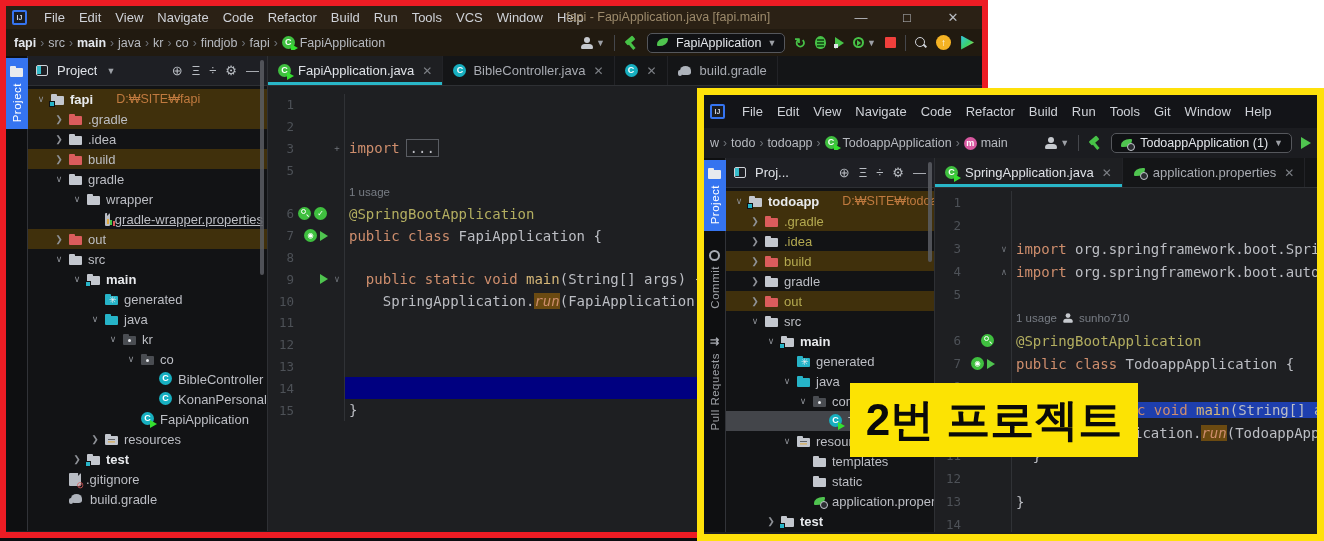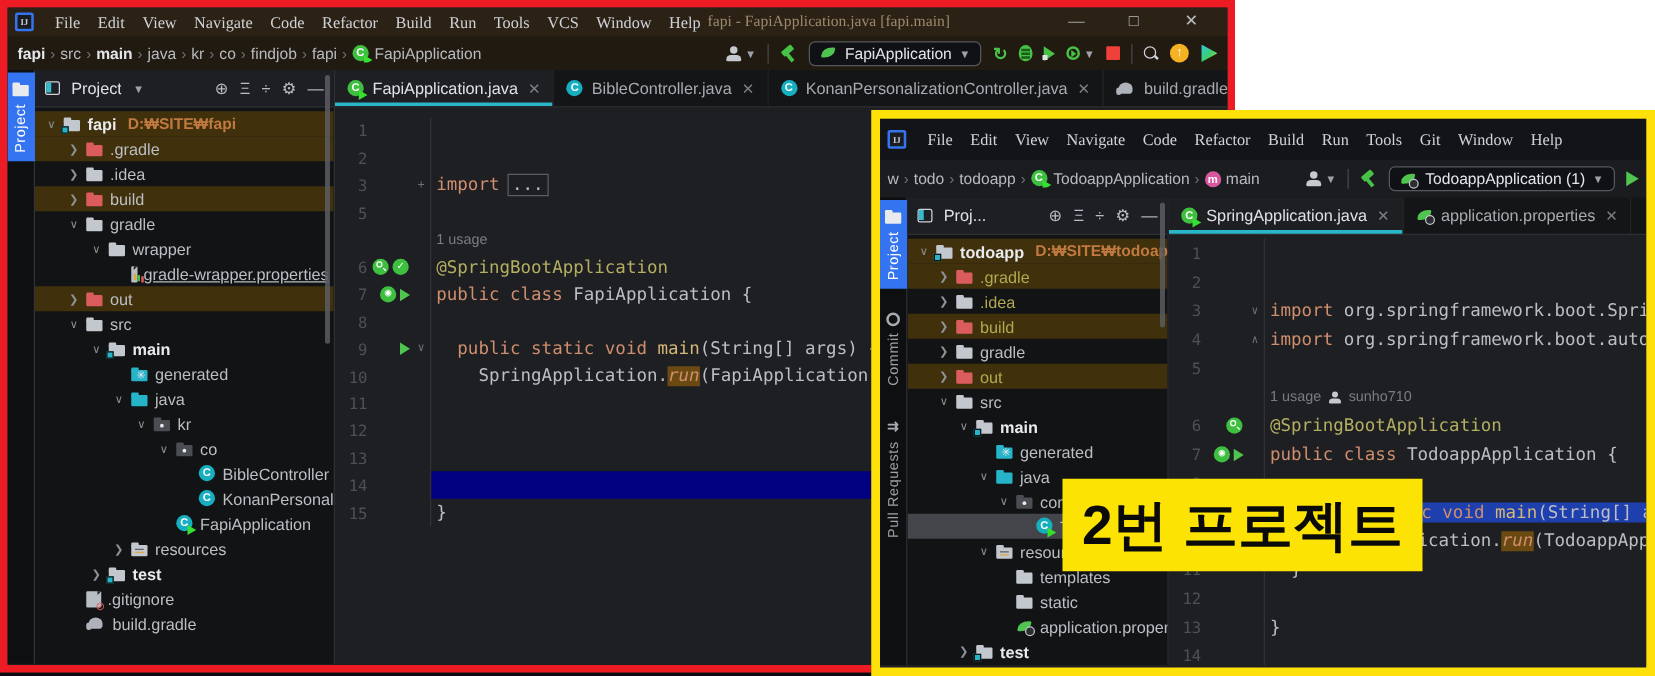--- a/index.html
+++ b/index.html
@@ -5,21 +5,21 @@
   * { margin:0; padding:0; box-sizing:border-box; }
   html,body { background:#ffffff; }
   #stage { position:relative; width:1324px; height:541px; overflow:hidden;
            font-family:"Liberation Sans", sans-serif; background:#ffffff; }
   .win { position:absolute; overflow:hidden; }
   #w1 { left:0; top:0; width:988px; height:538px; border:6px solid #ED1C24; background:#1E1F22; z-index:1; }
   #w2 { left:697px; top:88px; width:627px; height:453px; border:7px solid #FFE10A; background:#1E1F22; z-index:3; }
   #bottomstrip { position:absolute; left:0; top:536px; width:700px; height:5px; background:#0b0c10; z-index:0; }
 
   
-  .menubar { display:flex; align-items:center; gap:2px; padding:0 6px; position:relative;font-family:Liberation Serif, serif; }
+  .menubar { display:flex; align-items:center; gap:2px; padding:0 6px; position:relative; }
   #w1 .menubar { height:23px; background:#2B2115; }
   #w2 .menubar { height:33px; background:#131418; }
   .ijlogo { width:15px; height:15px; border:2px solid #3574F0; border-radius:2px; color:#cdd3dd;
             font-size:7px; font-weight:bold; display:flex; align-items:center; justify-content:center; margin-right:8px; background:#1b1c20;}
   .menu-item { color:#CFD2D8; font-size:13px; padding:2px 7px; cursor:default; white-space:nowrap; }
   .wtitle { font-size:12.5px; white-space:nowrap; overflow:hidden; }
   #w1 .wtitle { color:#9C8A6B; position:absolute; left:560px; top:4px; width:260px; }
   .winctrls { position:absolute; right:6px; top:0; display:flex; }
   .winctrl { width:46px; height:22px; color:#B9BDC3; font-size:13px; display:flex; align-items:center; justify-content:center; }
 
@@ -114,21 +114,21 @@
   .phead { height:30px; display:flex; align-items:center; gap:9px; padding:0 8px; background:#1E1F24; border-bottom:1px solid #2e3034; flex:none; }
   .phead .ptitle { color:#DFE2E7; font-size:13px; white-space:nowrap; overflow:hidden; }
   .phead .grow { flex:1; }
   .tree { position:relative; flex:1; overflow:hidden; padding-top:3px; }
   .trow { height:20px; display:flex; align-items:center; gap:5px; white-space:nowrap; color:#BCBEC4; font-size:13px; padding-right:4px; }
   .trow.brown { background:#40300C; }
   .trow.selrow { background:#43454A; }
   .trow .chev { width:10px; color:#8e9197; font-size:9px; text-align:center; flex:none; }
   .trow .nm.bold { color:#E8EAED; font-weight:bold; }
   .trow .nm.olive { color:#B3A950; }
-  .trow .pth { color:#C07A3F; margin-left:4px; font-size:12.5px;font-weight:bold; }
+  .trow .pth { color:#C07A3F; margin-left:18px; font-size:12.5px; }
   .vscroll { position:absolute; right:2px; width:4px; border-radius:2px; background:#5A5D63; opacity:.85; }
 
   
   .editor { flex:1; display:flex; flex-direction:column; background:#1E1F22; overflow:hidden; position:relative; }
   .tabbar { height:30px; display:flex; align-items:stretch; background:#141517; border-bottom:1px solid #2e3034; flex:none; }
   .tab { display:flex; align-items:center; gap:6px; padding:0 10px; font-size:13px; color:#A8ABB2; border-right:1px solid #222327; white-space:nowrap; }
   .tab.active { color:#DFE2E7; background:#1E1F22; box-shadow:inset 0 -3px 0 #29B6C8; }
   .tab .x { color:#7d8086; font-size:12px; margin-left:2px; }
 
   .code { position:relative; flex:1; font-family:"DejaVu Sans Mono", monospace; font-size:14px; }
@@ -462,21 +462,20 @@
               <span class="ic ci">
                 <span class="circ">C</span>
               </span>
               <span>BibleController.java</span>
               <span class="x">✕</span>
             </div>
             <div class="tab">
               <span class="ic ci">
                 <span class="circ">C</span>
               </span>
-              <span>KonanPersonalizationController.java</span>
               <span class="x">✕</span>
             </div>
             <div class="tab">
               <span class="ic i-eleph"></span>
               <span>build.gradle</span>
             </div>
           </div>
         <div class="code" id="w1code">
             <div class="cl">
               <span class="cnum">1</span>

